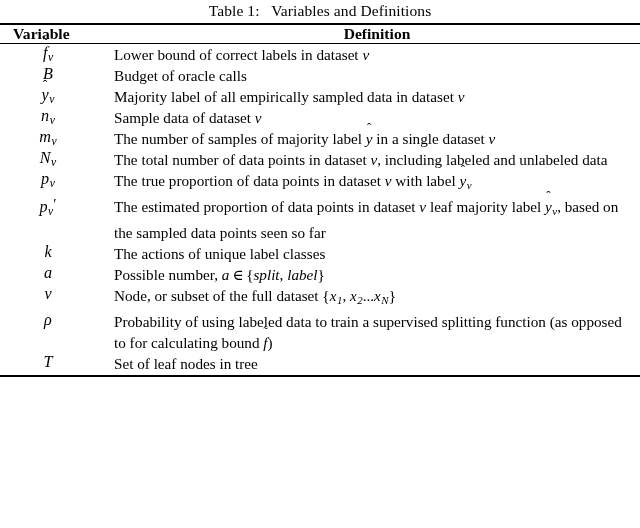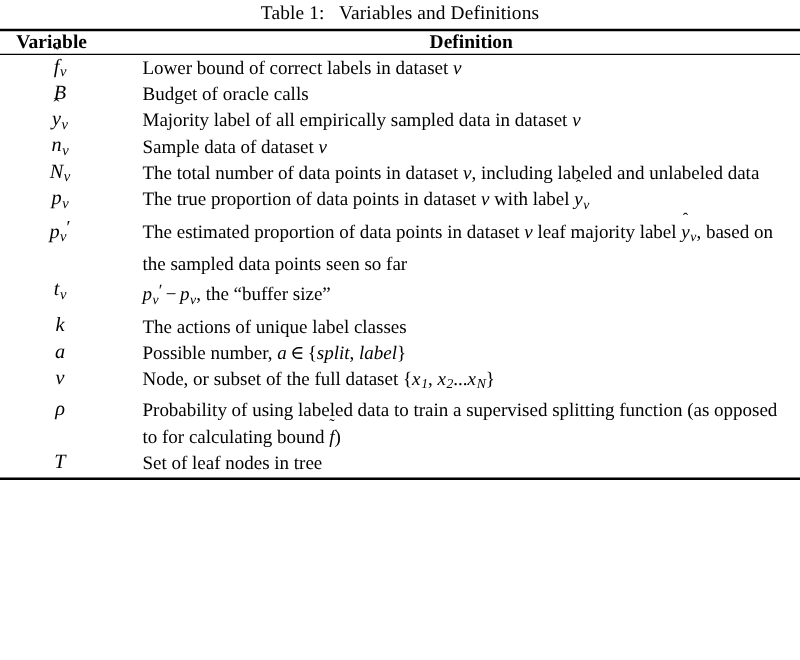--- a/index.html
+++ b/index.html
@@ -205,20 +205,28 @@
 
       <tr class="body-row">
         <td class="cell-var varcell">
           <span class="math"><span>n</span><span class="sub">v</span></span>
         </td>
         <td class="cell-def">
           <span>Sample data of dataset </span><span class="math">v</span>
         </td>
       </tr>
 
+      <tr class="body-row">
+        <td class="cell-var varcell">
+          <span class="math"><span>m</span><span class="sub">v</span></span>
+        </td>
+        <td class="cell-def">
+          <span>The number of samples of majority label </span><span class="math"><span class="acc-wrap"><span class="acc-mark hat">ˆ</span><span>y</span></span></span><span> in a single dataset </span><span class="math">v</span>
+        </td>
+      </tr>
 
       <tr class="body-row">
         <td class="cell-var varcell">
           <span class="math"><span>N</span><span class="sub">v</span></span>
         </td>
         <td class="cell-def">
           <span>The total number of data points in dataset </span><span class="math">v</span><span>, including labeled and unlabeled data</span>
         </td>
       </tr>
 
@@ -233,28 +241,20 @@
 
       <tr class="body-row">
         <td class="cell-var varcell">
           <span class="math"><span>p</span><span class="sub">v</span><span class="prime">′</span></span>
         </td>
         <td class="cell-def">
           <span>The estimated proportion of data points in dataset </span><span class="math">v</span><span> leaf majority label </span><span class="math"><span class="acc-wrap"><span class="acc-mark hat">ˆ</span><span>y</span></span><span class="sub">v</span></span><span>, based on the sampled data points seen so far</span>
         </td>
       </tr>
 
-      <tr class="body-row">
-        <td class="cell-var varcell">
-          <span class="math"><span>t</span><span class="sub">v</span></span>
-        </td>
-        <td class="cell-def">
-          <span class="math"><span>p</span><span class="sub">v</span><span class="prime">′</span></span><span class="op">−</span><span class="math"><span>p</span><span class="sub">v</span></span><span>, the “buffer size”</span>
-        </td>
-      </tr>
 
       <tr class="body-row">
         <td class="cell-var varcell">
           <span class="math">k</span>
         </td>
         <td class="cell-def">
           <span>The actions of unique label classes</span>
         </td>
       </tr>
 

